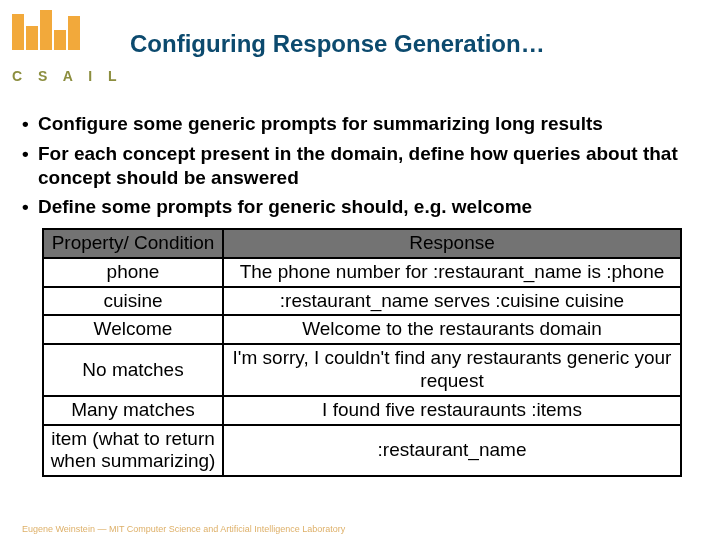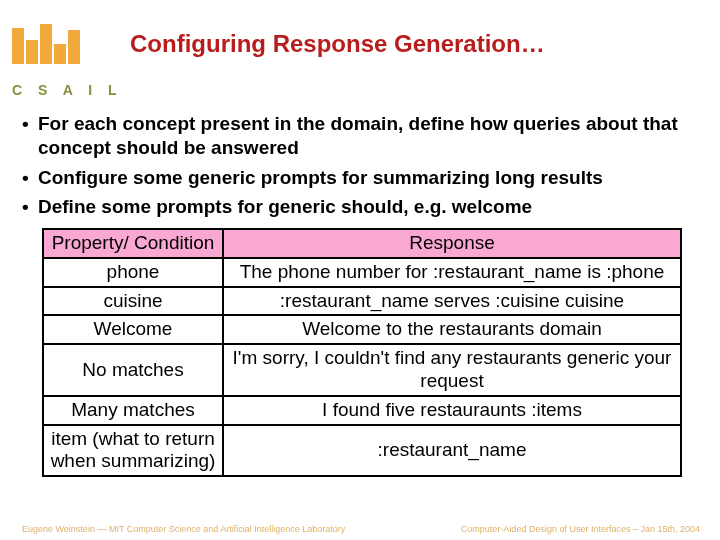--- a/index.html
+++ b/index.html
@@ -15,21 +15,21 @@
   }
   .slide {
     width: 720px;
     height: 540px;
     position: relative;
     padding: 0;
   }
   .logo-area {
     position: absolute;
     left: 12px;
-    top: 24px;
+    top: 10px;
   }
   .logo-buildings {
     display: flex;
     gap: 2px;
     align-items: flex-end;
     height: 40px;
   }
   .bld { background: #f2a93b; width: 12px; }
   .b1 { height: 36px; }
   .b2 { height: 24px; }
@@ -42,21 +42,21 @@
     color: #8c8e3f;
     margin-top: 18px;
     font-weight: bold;
   }
   .title {
     position: absolute;
     left: 130px;
     top: 30px;
     font-size: 24px;
     font-weight: bold;
-    color: #b91c1c;
+    color: #0c4a6e;
   }
   .bullets {
     position: absolute;
     left: 20px;
     top: 112px;
     width: 680px;
   }
   .bullet {
     font-size: 19px;
     font-weight: bold;
@@ -80,21 +80,21 @@
   }
   .tbl th, .tbl td {
     border: 2px solid #000;
     font-size: 19px;
     text-align: center;
     vertical-align: middle;
     padding: 2px 4px;
     line-height: 1.2;
   }
   .tbl thead th {
-    background: #f9a8d4;
+    background: #737373;
     font-weight: normal;
   }
   .col1 { width: 180px; }
   .footer {
     position: absolute;
     bottom: 6px;
     left: 22px;
     right: 20px;
     display: flex;
     justify-content: space-between;
@@ -115,22 +115,22 @@
         <div class="bld b3"></div>
         <div class="bld b4"></div>
         <div class="bld b5"></div>
     </div>
     <div class="logo-label">C S A I L</div>
   </div>
 
   <div class="title">Configuring Response Generation…</div>
 
   <div class="bullets">
+    <div class="bullet">Configure some generic prompts for summarizing long results</div>
     <div class="bullet">For each concept present in the domain, define how queries about that concept should be answered</div>
-    <div class="bullet">Configure some generic prompts for summarizing long results</div>
     <div class="bullet">Define some prompts for generic should, e.g. welcome</div>
   </div>
 
   <table class="tbl">
     <colgroup>
         <col class="col1">
         <col>
       </colgroup>
     <thead>
       <tr>
@@ -161,16 +161,15 @@
       </tr>
       <tr>
         <td>item (what to return when summarizing)</td>
         <td>:restaurant_name</td>
       </tr>
     </tbody>
   </table>
 
   <div class="footer">
     <span>Eugene Weinstein — MIT Computer Science and Artificial Intelligence Laboratory</span>
-    <span>Computer-Aided Design of User Interfaces – Jan 15th, 2004</span>
   </div>
 
 </div>
 
 </body></html>

